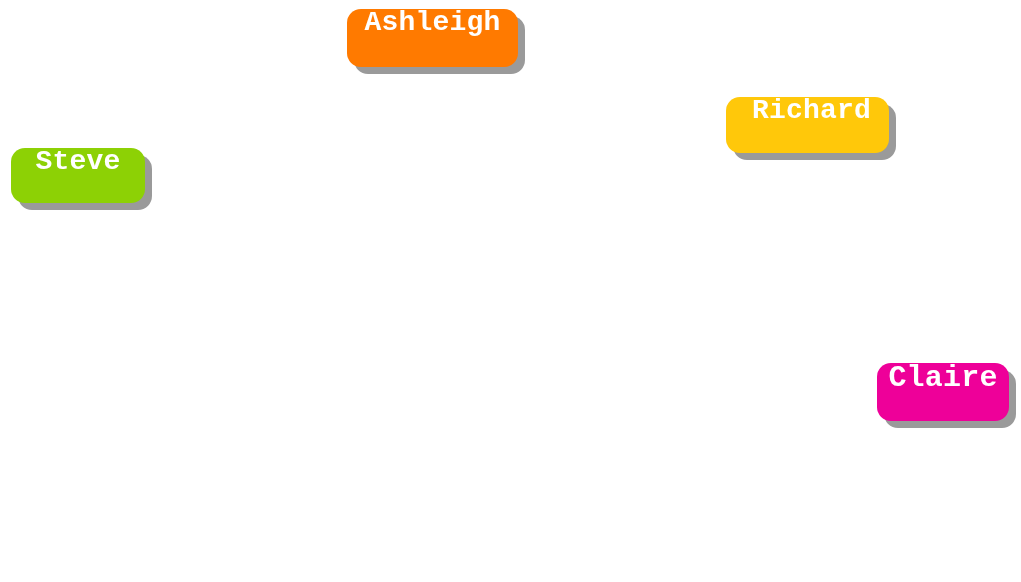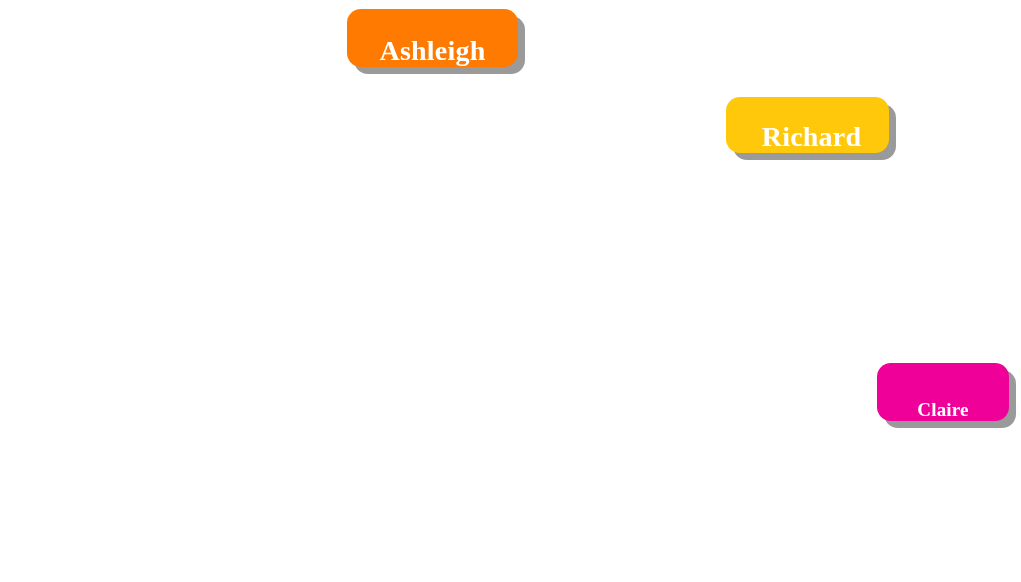--- a/index.html
+++ b/index.html
@@ -17,26 +17,26 @@
   #canvas {
     position: relative;
     width: 1021px;
     height: 582px;
     background: #ffffff;
   }
   .badge {
     position: absolute;
     box-sizing: border-box;
     display: flex;
-    align-items: flex-end;
+    align-items: flex-start;
     justify-content: center;
     border-radius: 14px;
     color: #ffffff;
     font-weight: bold;
-    font-family: Liberation Serif, serif;
+    font-family: Liberation Mono, monospace;
     letter-spacing: 0.2px;
     white-space: nowrap;
     user-select: none;
   }
   .badge-label {
     display: block;
     line-height: 1;
     padding-bottom: 2px;
   }
 </style>
@@ -44,16 +44,19 @@
 <body style="width: 1021px; height: 582px; background: rgb(255, 255, 255);">
 
 <div id="canvas" style="width: 1021px; height: 582px; background: rgb(255, 255, 255);">
 
 <div class="badge" style="left: 347px; top: 9px; width: 171px; height: 58px; background: rgb(255, 122, 0); color: rgb(255, 255, 255); border-radius: 14px; font-size: 28px; box-shadow: rgb(154, 154, 154) 7px 7px 0px;">
       <span class="badge-label">Ashleigh</span>
     </div>
     <div class="badge" style="left: 726px; top: 97px; width: 163px; height: 56px; background: rgb(255, 200, 10); color: rgb(255, 255, 255); border-radius: 14px; font-size: 28px; box-shadow: rgb(154, 154, 154) 7px 7px 0px; padding-left: 8px;">
       <span class="badge-label">Richard</span>
     </div>
-    <div class="badge" style="left: 877px; top: 363px; width: 132px; height: 58px; background: rgb(238, 0, 153); color: rgb(255, 255, 255); border-radius: 14px; font-size: 19px; box-shadow: rgb(154, 154, 154) 7px 7px 0px;">
+    <div class="badge" style="left: 11px; top: 148px; width: 134px; height: 55px; background: rgb(141, 209, 5); color: rgb(255, 255, 255); border-radius: 14px; font-size: 28px; box-shadow: rgb(154, 154, 154) 7px 7px 0px;">
+      <span class="badge-label">Steve</span>
+    </div>
+    <div class="badge" style="left: 877px; top: 363px; width: 132px; height: 58px; background: rgb(238, 0, 153); color: rgb(255, 255, 255); border-radius: 14px; font-size: 30px; box-shadow: rgb(154, 154, 154) 7px 7px 0px;">
       <span class="badge-label">Claire</span>
     </div>
   </div>
 
 </body></html>

